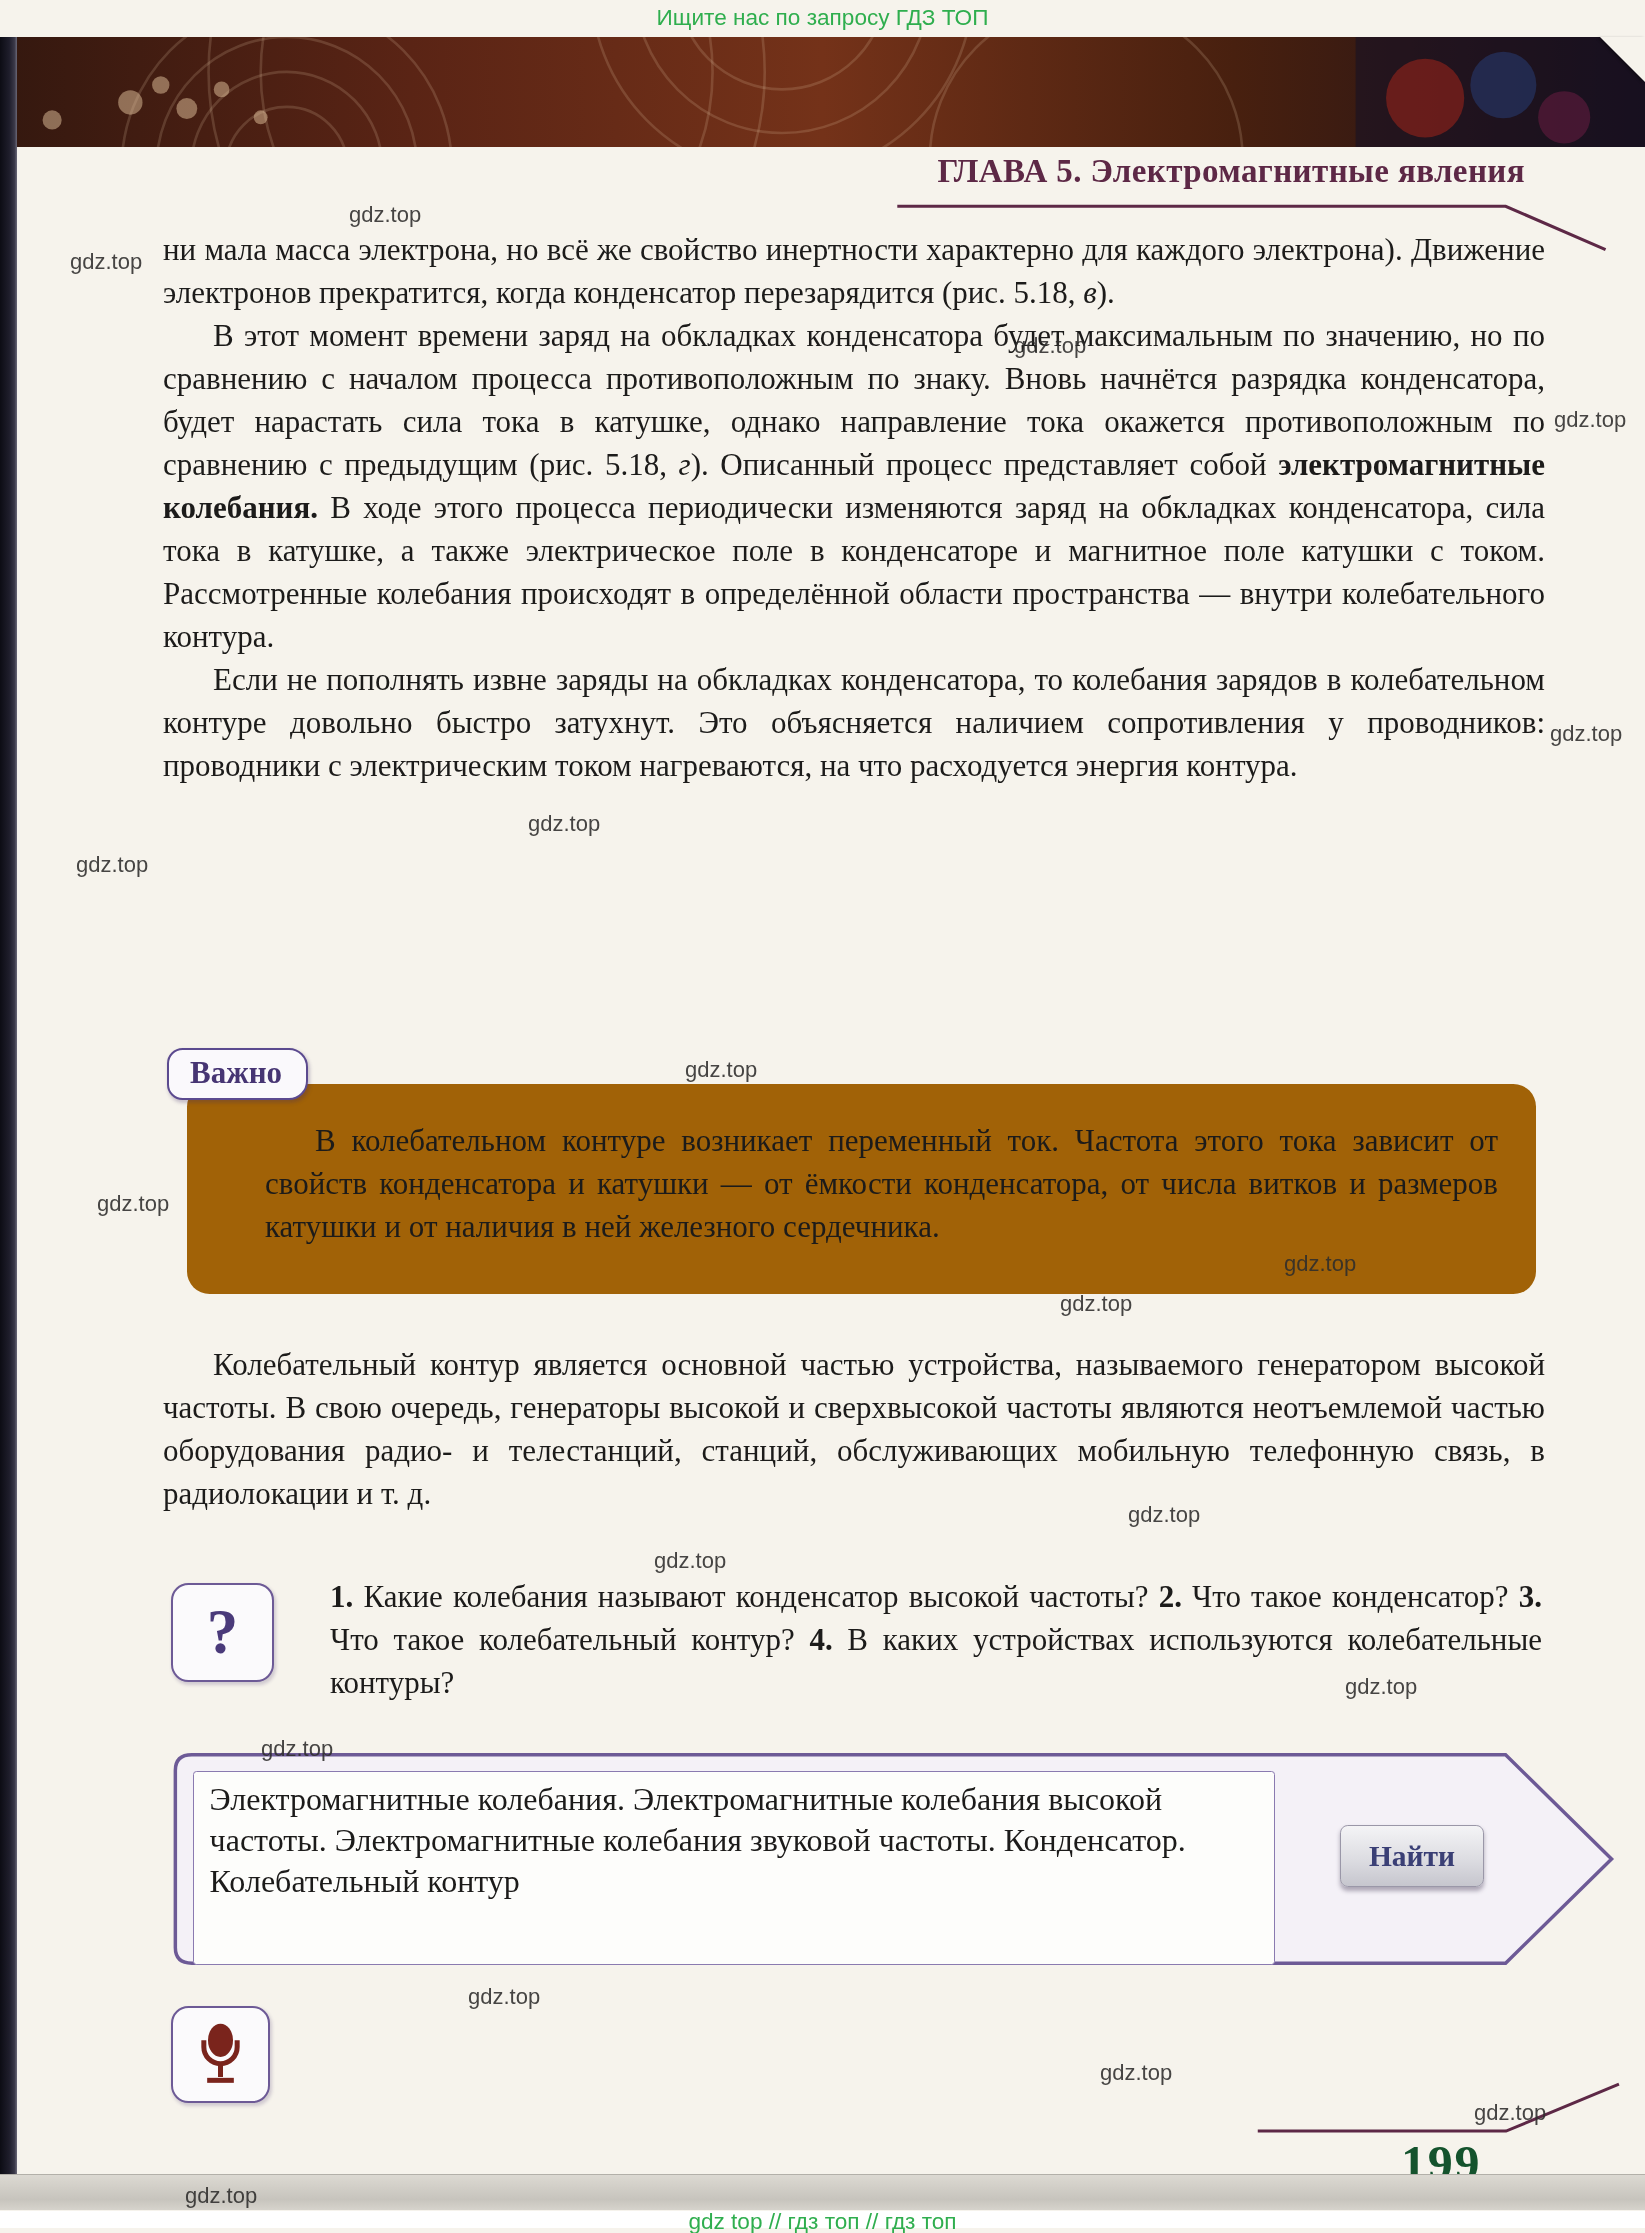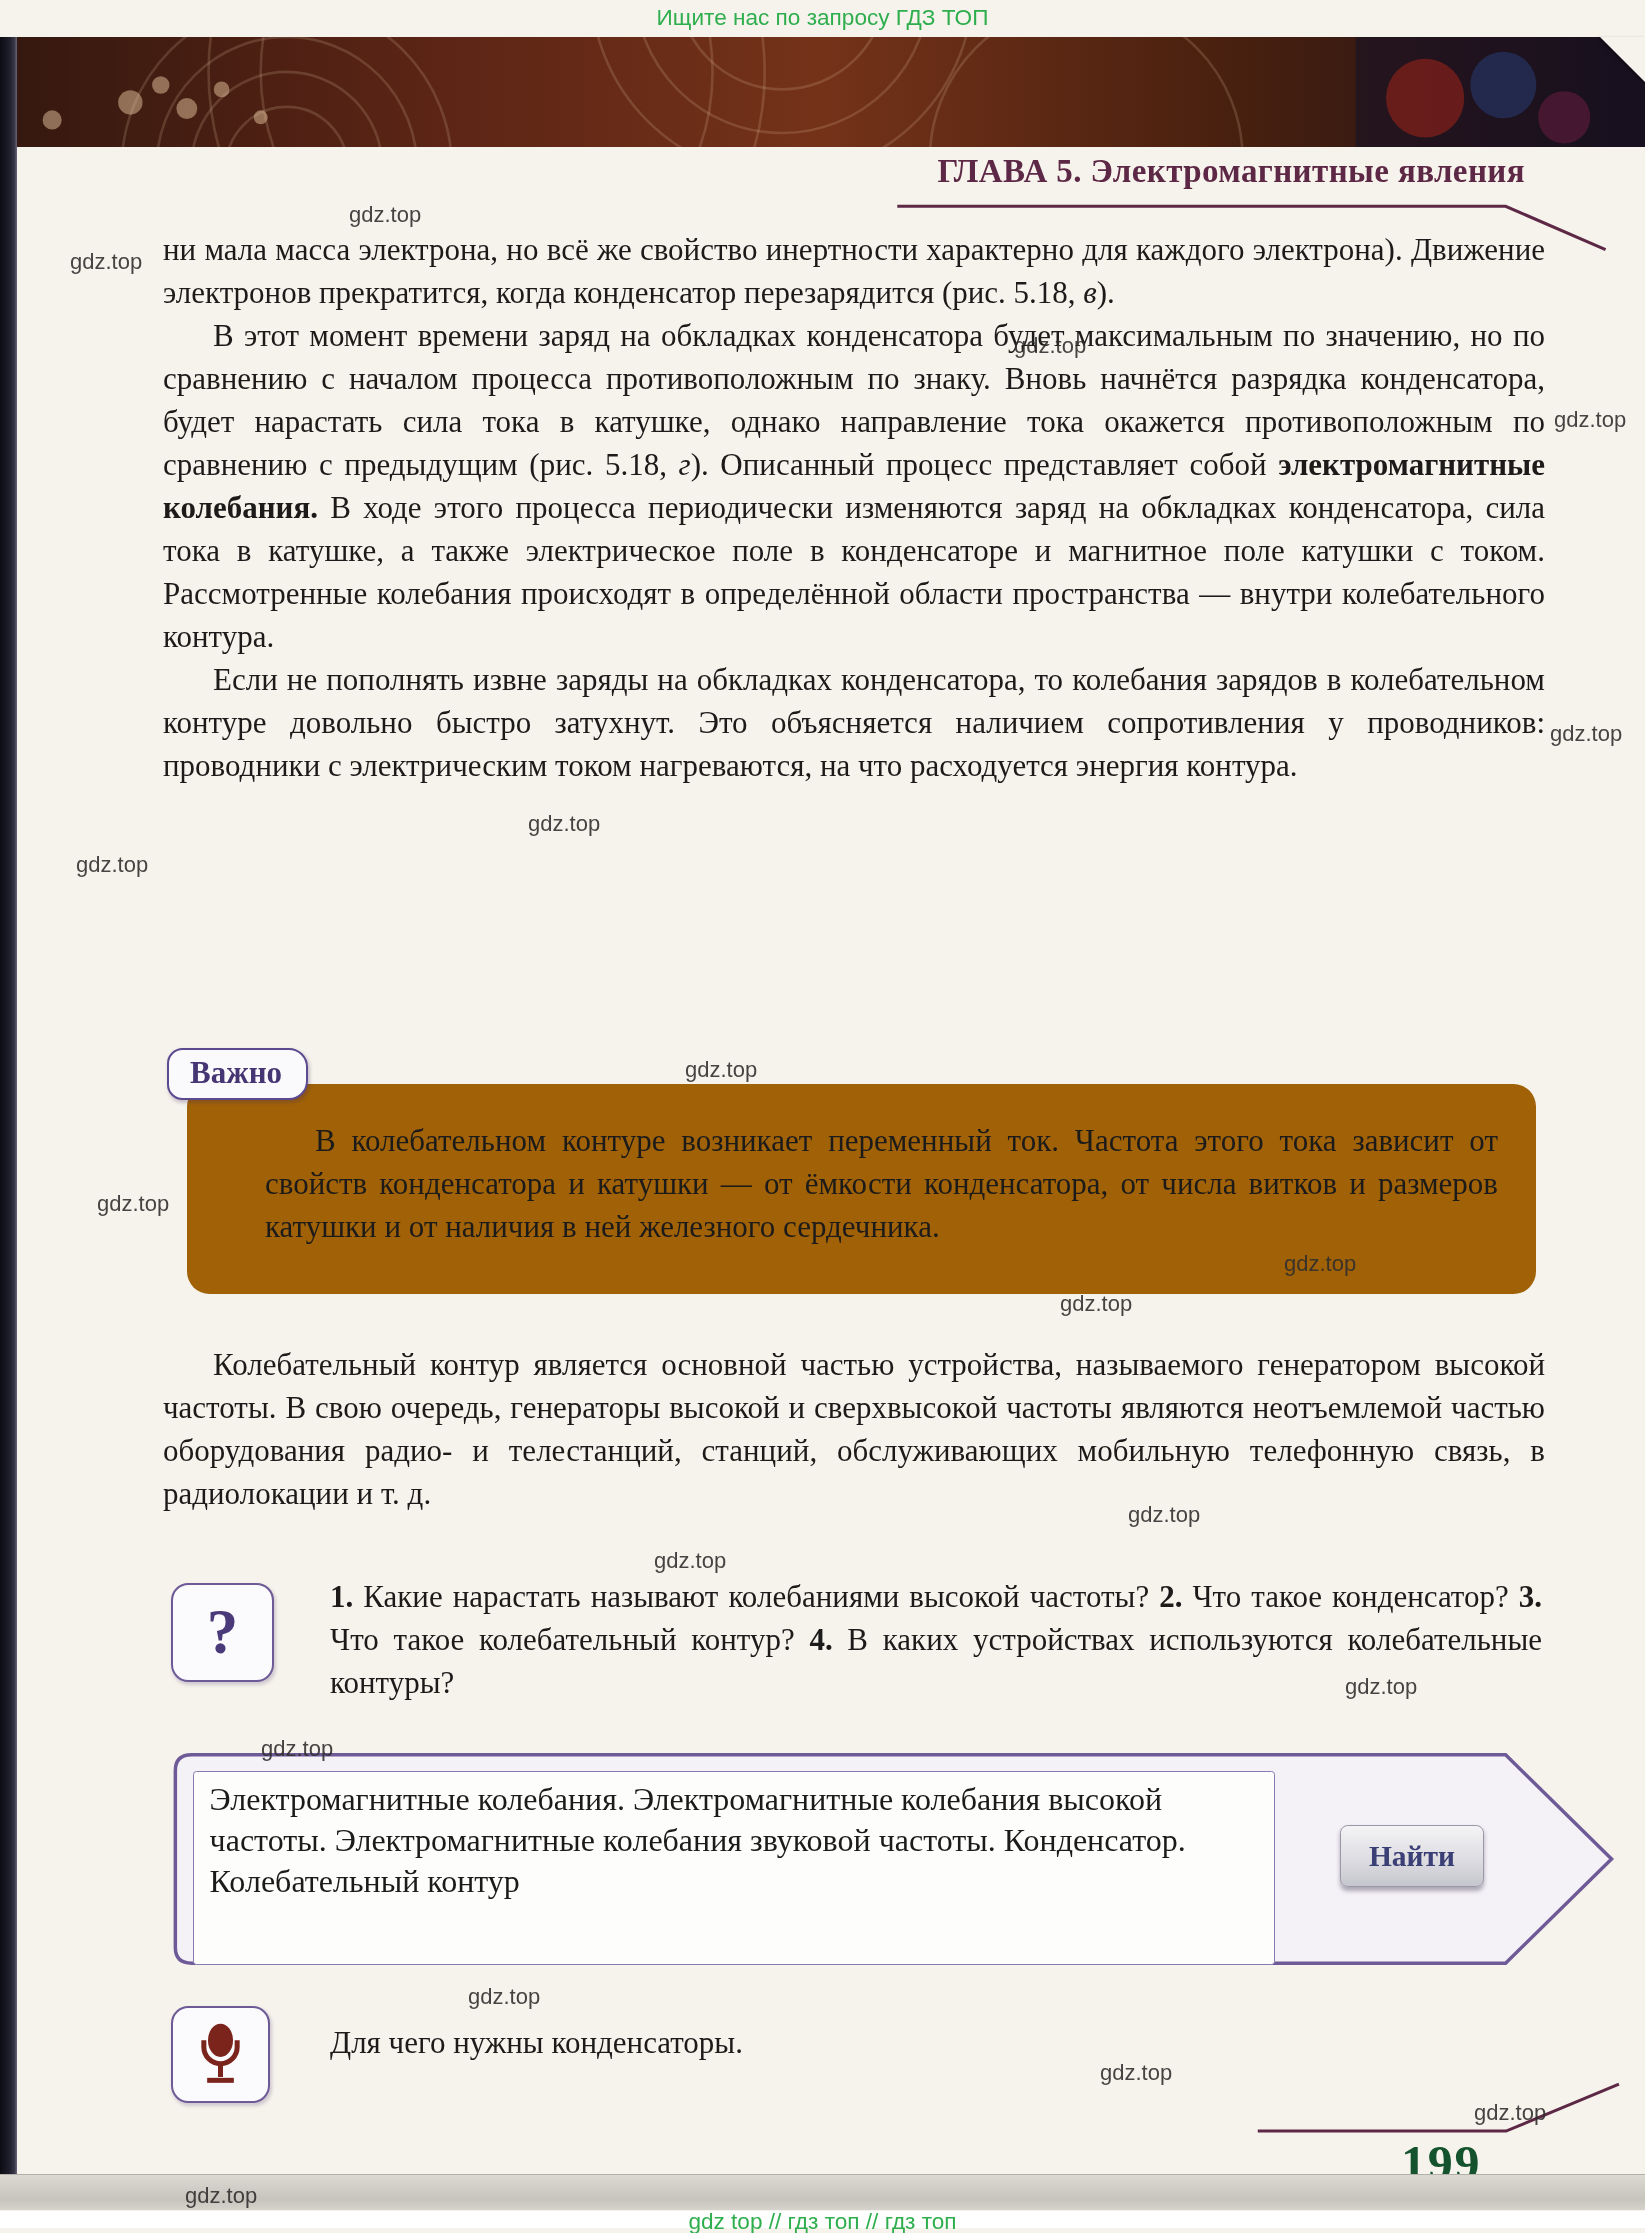--- a/index.html
+++ b/index.html
@@ -205,21 +205,21 @@
 
   <div class="bodytext p4">
     <p class="ind">Колебательный контур является основной частью устройства, называемого генератором высокой частоты. В свою очередь, генераторы высокой и сверхвысокой частоты являются неотъемлемой частью оборудования радио- и телестанций, станций, обслуживающих мобильную телефонную связь, в радиолокации и т. д.</p>
   </div>
 
   <div class="q-icon-box">
     <span class="q-mark">?</span>
   </div>
   <div class="questions">
     <b>1.</b>
-    <span>Какие нарастать называют колебаниями высокой частоты?</span>
+    <span>Какие колебания называют конденсатор высокой частоты?</span>
     <b>2.</b>
     <span>Что такое конденсатор?</span>
     <b>3.</b>
     <span>Что такое колебательный контур?</span>
     <b>4.</b>
     <span>В каких устройствах используются колебательные контуры?</span>
   </div>
 
   <svg class="search-outline" width="1451" height="216" viewBox="0 0 1670 248">
     <path d="M24,4 H1536 L1658,124 L1536,244 H24 Q5,244 5,226 V22 Q5,4 24,4 Z" fill="#f4f1f7" stroke="#6d5a96" stroke-width="4"></path>
@@ -228,21 +228,20 @@
   <button class="find-btn">Найти</button>
 
   <div class="mic-box">
     <svg width="75" height="75" viewBox="0 0 90 90">
       <ellipse cx="45" cy="28" rx="15" ry="20" fill="#7a241c"></ellipse>
       <path d="M25 28 v8 a20 20 0 0 0 40 0 v-8" stroke="#7a241c" stroke-width="6" fill="none"></path>
       <line x1="45" y1="58" x2="45" y2="72" stroke="#7a241c" stroke-width="6"></line>
       <line x1="29" y1="76" x2="61" y2="76" stroke="#7a241c" stroke-width="6"></line>
     </svg>
   </div>
-  <div class="mic-text">Для чего нужны конденсаторы.</div>
 
   <svg class="footer-rule" width="402" height="70" viewBox="0 0 463 80">
     <polyline points="17,62 303,62 433,8" fill="none" stroke="#5d2846" stroke-width="3.5"></polyline>
   </svg>
   <div class="page-number">199</div>
 
   <div class="bottom-edge"></div>
   <div class="bottom-banner">gdz top  //  гдз топ  //  гдз топ</div>
 
   <span class="wm" style="left:349px;top:202px">gdz.top</span>

